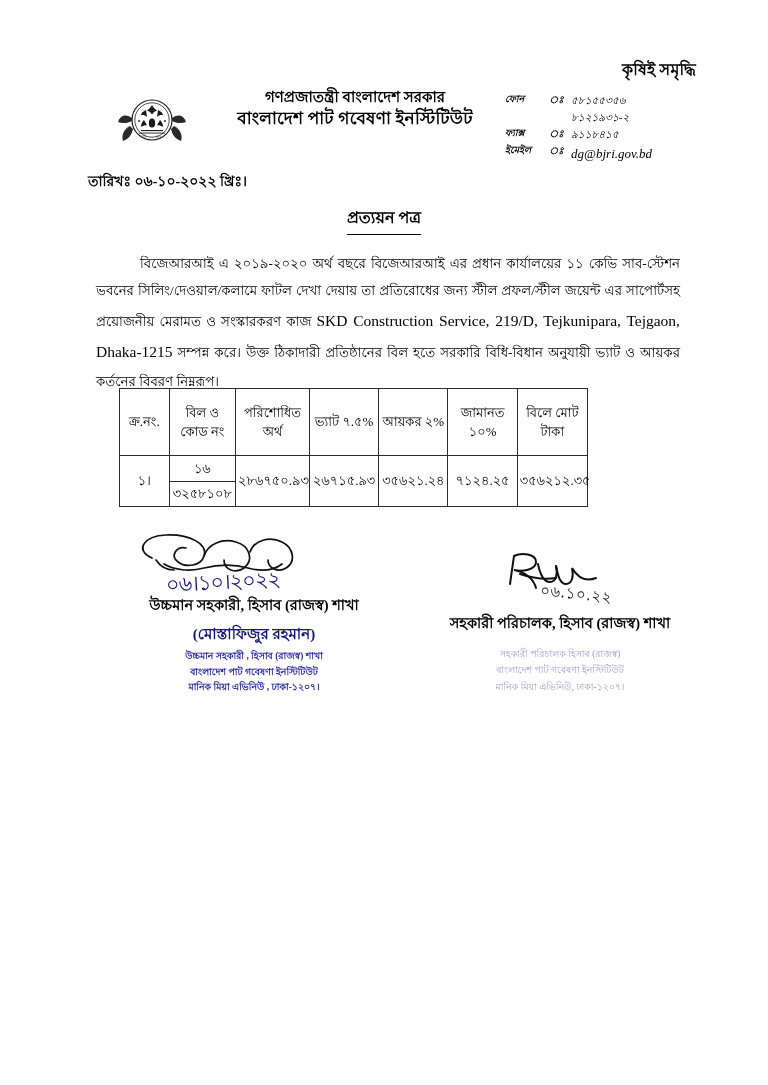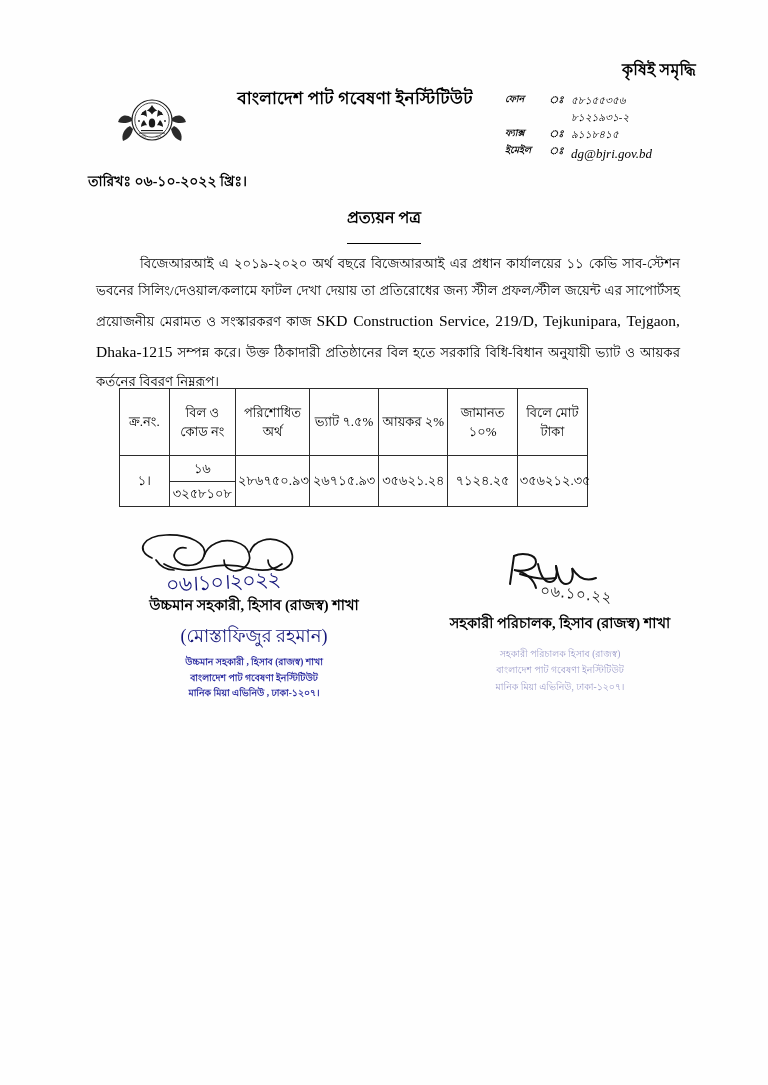--- a/index.html
+++ b/index.html
@@ -90,21 +90,21 @@
     position: absolute;
     top: 205px;
     left: 0;
     right: 0;
     text-align: center;
     font-size: 16px;
     font-weight: 700;
   }
   .doc-title span {
     border-bottom: 1.6px solid #000;
-    padding-bottom: 17px;
+    padding-bottom: 8px;
     margin-top: 36px;
   }
 
   
   .body-text {
     position: absolute;
     top: 250px;
     left: 96px;
     width: 584px;
     font-size: 13.3px;
@@ -193,22 +193,22 @@
     transform: rotate(6deg);
     letter-spacing: .5px;
   }
 
   .sig-line {
     font-size: 14.5px;
     font-weight: 700;
     margin-top: 2px;
   }
   .sig-name {
-    font-size: 18px;
-    font-weight: 400;
+    font-size: 15px;
+    font-weight: 700;
     color: #15167a;
     margin-top: 4px;
   }
   .stamp {
     color: #2a2aa0;
     font-size: 9.4px;
     line-height: 1.65;
     margin-top: 2px;
     font-weight: 700;
   }
@@ -255,20 +255,21 @@
         <g fill="#1a1a1a">
           <circle cx="26" cy="20" r="0.9"></circle>
             <circle cx="44" cy="20" r="0.9"></circle>
           <circle cx="22" cy="28" r="0.9"></circle>
             <circle cx="48" cy="28" r="0.9"></circle>
         </g>
       </svg>
     </div>
 
     <div class="org-lines">
+      <div class="org-line1">গণপ্রজাতন্ত্রী বাংলাদেশ সরকার</div>
       <div class="org-line2">বাংলাদেশ পাট গবেষণা ইনস্টিটিউট</div>
     </div>
 
     <div class="contact">
       <table>
         <tbody>
             <tr>
           <td class="lbl">ফোন</td>
           <td class="col">ঃ</td>
           <td class="val">৫৮১৫৫৩৫৬</td>

